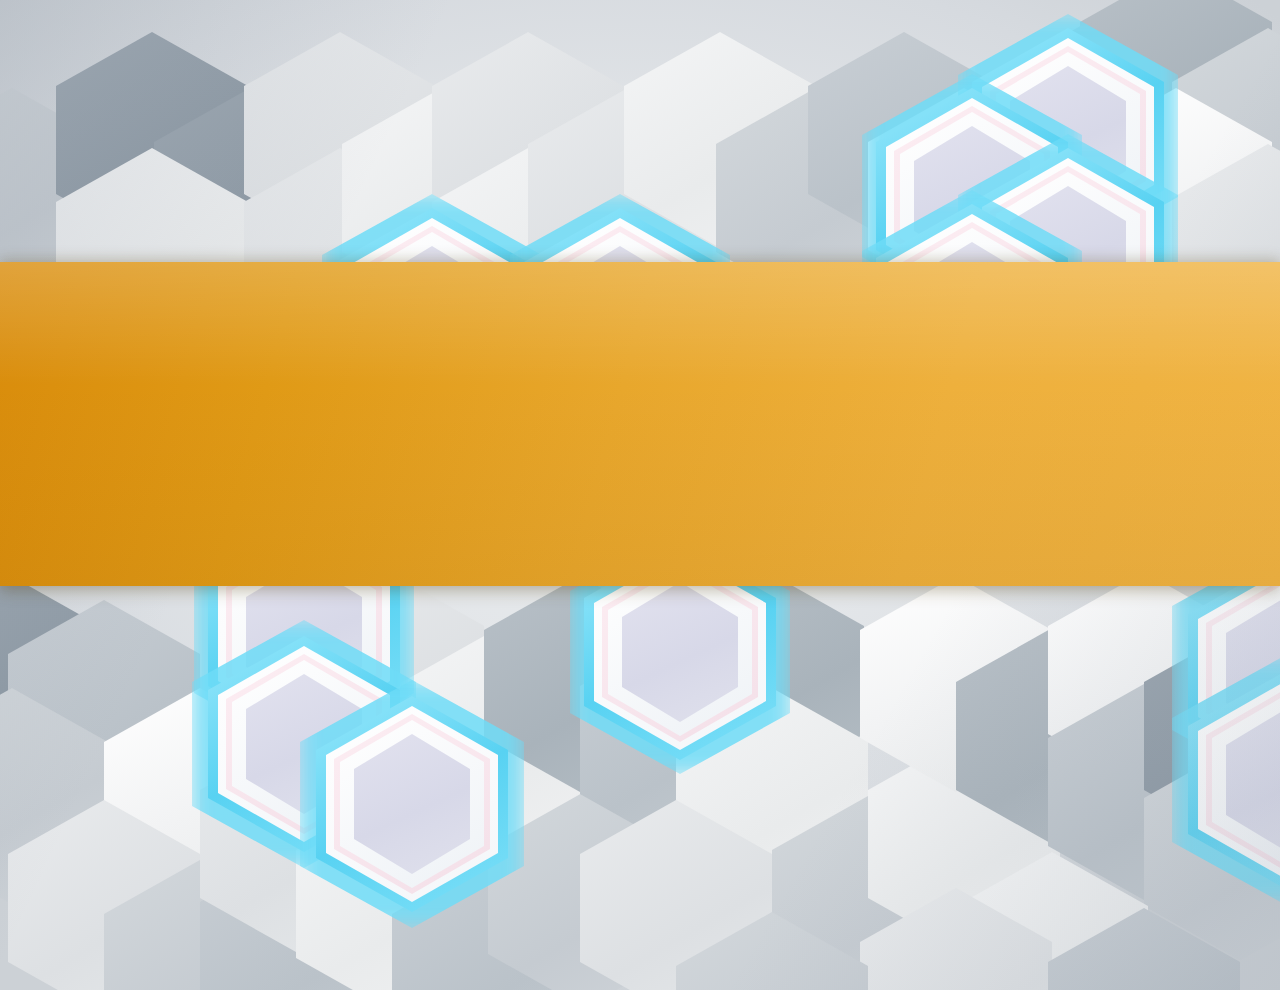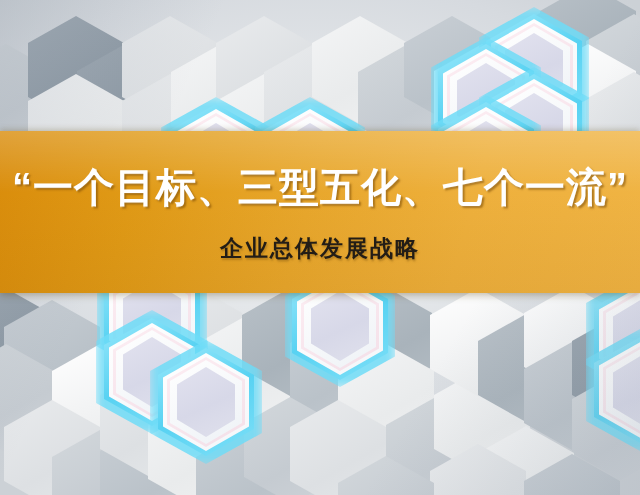--- a/index.html
+++ b/index.html
@@ -281,18 +281,16 @@
       <div class="ring g-white2" style="inset:12px;"></div>
       <div class="ring g-face" style="inset:19px;"></div>
     </div>
   </div>
 
   <div class="bg-vignette"></div>
 
   <div class="band" style="top:131px; height:162px;">
     <div class="band-sheen"></div>
 
-    <div class="band-title" style="top:30px; font-size:40px; line-height:52px;">“一个目标、三型五化、七个一流”</div>
-
-    <div class="band-sub" style="top:102px; font-size:23px; line-height:30px;">企业总体发展战略</div>
+
   </div>
 
 </div>
 
 </body></html>

